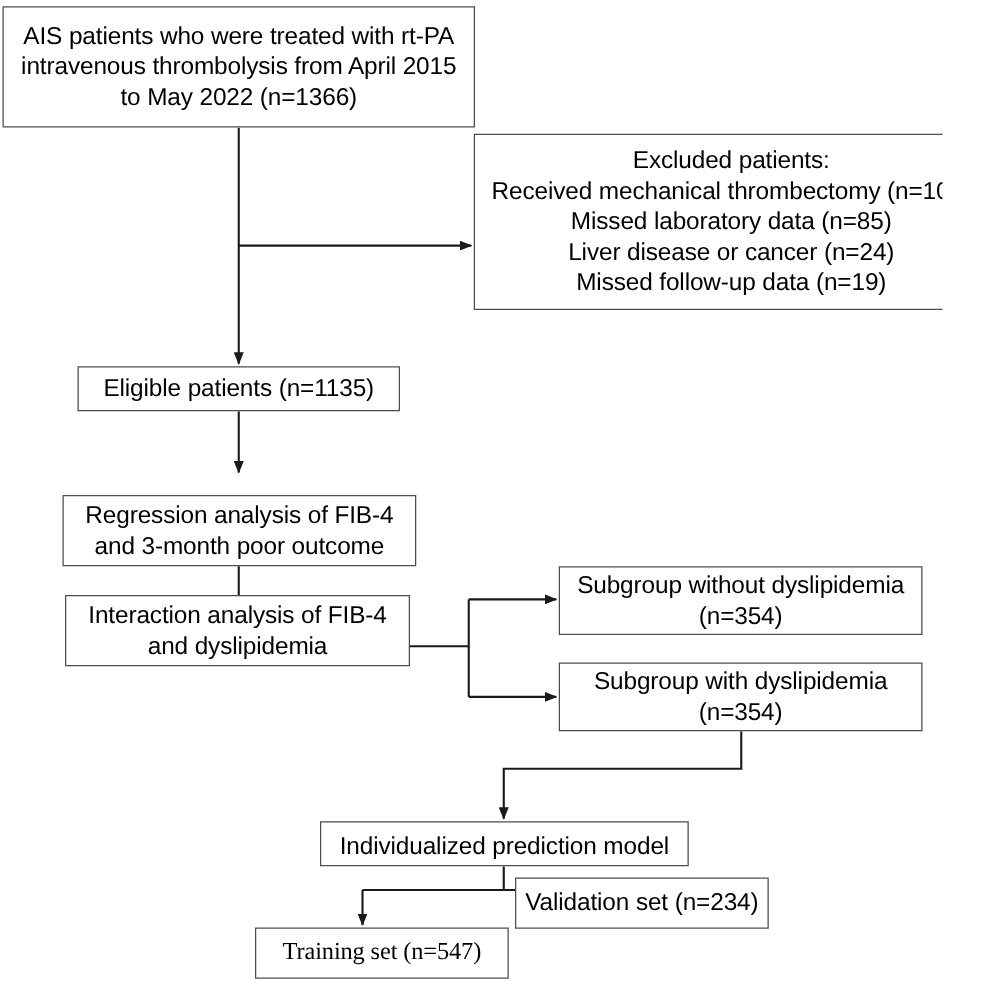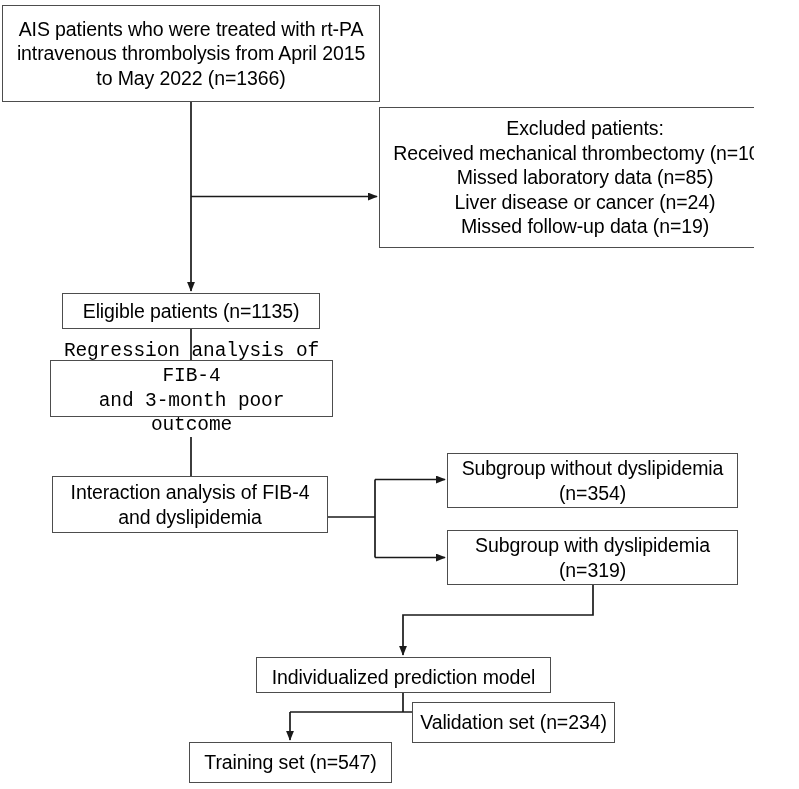--- a/index.html
+++ b/index.html
@@ -41,26 +41,26 @@
   }
   .node .txt {
     display: block;
     width: 100%;
     white-space: pre-line;
   }
   
   #node-cohort      { left: 2px;   top: 5px;   width: 378px; height: 97px; }
   #node-excluded    { left: 379px; top: 107px; width: 412px; height: 141px; }
   #node-eligible    { left: 62px;  top: 293px; width: 258px; height: 36px; }
-  #node-regression  { left: 50px;  top: 360px; width: 283px; height: 57px; font-family: Liberation Mono, monospace; }
+  #node-regression  { left: 50px;  top: 396px; width: 283px; height: 57px; }
   #node-interaction { left: 52px;  top: 476px; width: 276px; height: 57px; }
   #node-sub-without { left: 447px; top: 453px; width: 291px; height: 55px; justify-content: flex-end; }
   #node-sub-with    { left: 447px; top: 530px; width: 291px; height: 55px; }
   #node-model       { left: 256px; top: 657px; width: 295px; height: 36px; align-items: flex-end; }
-  #node-training    { left: 189px; top: 742px; width: 203px; height: 41px; }
+  #node-training    { left: 204px; top: 742px; width: 203px; height: 41px; font-family: Liberation Serif, serif; }
   #node-validation  { left: 412px; top: 702px; width: 203px; height: 41px; justify-content: flex-end; }
 </style>
 </head>
 <body>
 
 <div id="canvas">
 
   <svg class="edges" viewBox="0 0 799 789" xmlns="http://www.w3.org/2000/svg">
     <defs>
       <marker id="arrow" markerWidth="10" markerHeight="8" refX="9.2" refY="4" orient="auto" markerUnits="userSpaceOnUse">
@@ -122,21 +122,21 @@
 and dyslipidemia</span>
   </div>
 
   <div class="node" id="node-sub-without">
     <span class="txt">Subgroup without dyslipidemia
 (n=354)</span>
   </div>
 
   <div class="node" id="node-sub-with">
     <span class="txt">Subgroup with dyslipidemia
-(n=319)</span>
+(n=354)</span>
   </div>
 
   <div class="node" id="node-model">
     <span class="txt">Individualized prediction model</span>
   </div>
 
   <div class="node" id="node-training">
     <span class="txt">Training set (n=547)</span>
   </div>
 

